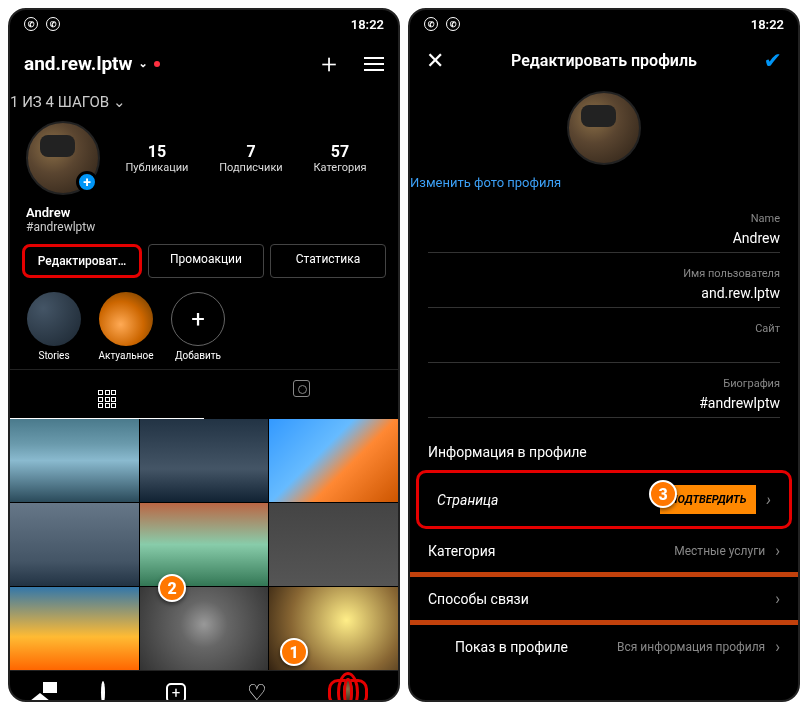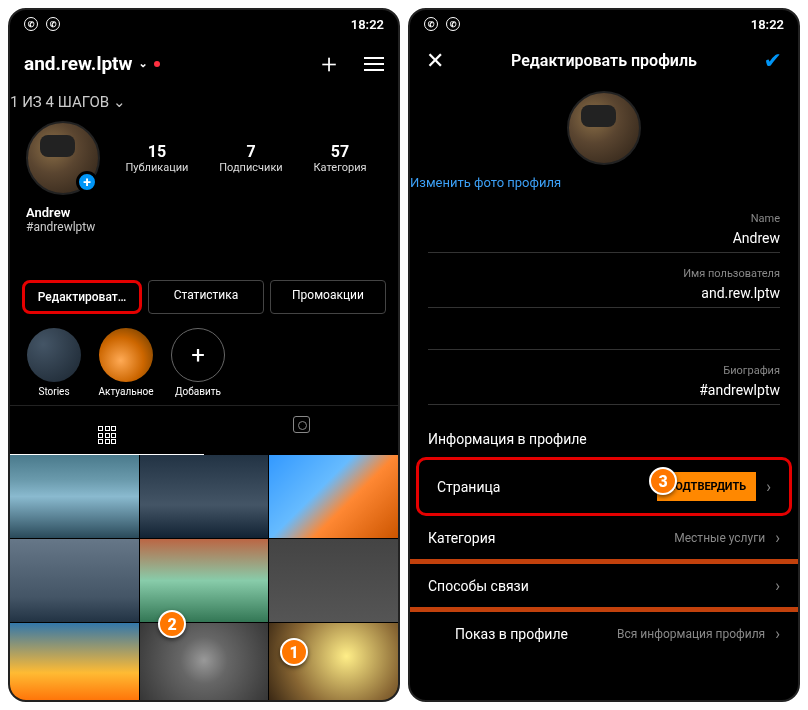--- a/index.html
+++ b/index.html
@@ -23,21 +23,21 @@
 .avatar{width:74px;height:74px;border-radius:50%;background:radial-gradient(circle at 35% 35%,#8b6f47 0%,#5a4530 40%,#2a1f15 100%);position:relative;border:2px solid #222;}
 .avatar::before{content:"";position:absolute;top:12px;left:12px;width:35px;height:22px;background:#222;border-radius:8px;}
 .add-badge{position:absolute;bottom:0;right:0;width:22px;height:22px;background:#0095f6;border:3px solid #000;border-radius:50%;display:flex;align-items:center;justify-content:center;font-size:14px;font-weight:700;}
 .stats{flex:1;display:flex;justify-content:space-around;margin-left:10px;}
 .stat{text-align:center;}
 .stat-n{font-size:16px;font-weight:700;}
 .stat-l{font-size:11px;color:#ddd;}
 .bio-block{padding:4px 16px 10px;}
 .bio-name{font-size:13px;font-weight:600;}
 .bio-tag{font-size:12px;color:#ccc;}
-.btn-row{display:flex;gap:6px;padding:0 12px;margin-top:36px;}
+.btn-row{display:flex;gap:6px;padding:0 12px;}
 .btn{flex:1;text-align:center;padding:7px 4px;font-size:12px;border:1px solid #444;border-radius:4px;white-space:nowrap;overflow:hidden;text-overflow:ellipsis;}
 .btn.edit{border:3px solid #e50000;border-radius:8px;font-weight:500;}
 .highlights{display:flex;gap:12px;padding:14px 14px 8px;position:relative;}
 .hl{text-align:center;width:60px;}
 .hl-c{width:54px;height:54px;border-radius:50%;margin:0 auto 4px;}
 .hl-c.stories{background:radial-gradient(circle at 30% 30%,#445566,#1a2530);}
 .hl-c.actual{background:radial-gradient(circle at 40% 60%,#ffaa55,#cc6600,#553300);}
 .hl-c.add{border:1.5px solid #666;display:flex;align-items:center;justify-content:center;font-size:24px;color:#fff;}
 .hl-l{font-size:10px;}
 .tabs{display:flex;border-top:1px solid #222;}
@@ -140,22 +140,22 @@
             <div class="stat-l">Категория</div>
           </div>
     </div>
   </div>
   <div class="bio-block">
     <div class="bio-name">Andrew</div>
     <div class="bio-tag">#andrewlptw</div>
   </div>
   <div class="btn-row">
     <div class="btn edit">Редактироват…</div>
+    <div class="btn">Промоакции</div>
     <div class="btn">Статистика</div>
-    <div class="btn">Промоакции</div>
   </div>
   <div class="highlights">
     <div class="hl">
           <div class="hl-c stories"></div>
           <div class="hl-l">Stories</div>
         </div>
     <div class="hl">
           <div class="hl-c actual"></div>
           <div class="hl-l">Актуальное</div>
         </div>
@@ -219,29 +219,30 @@
   <div class="change-link">Изменить фото профиля</div>
   <div class="field">
         <div class="flabel">Name</div>
         <div class="fval">Andrew</div>
       </div>
   <div class="field">
         <div class="flabel">Имя пользователя</div>
         <div class="fval">and.rew.lptw</div>
       </div>
   <div class="field">
+        <div class="flabel">Сайт</div>
         <div class="fval empty">&nbsp;</div>
       </div>
   <div class="field">
         <div class="flabel">Биография</div>
         <div class="fval">#andrewlptw</div>
       </div>
   <div class="section-h">Информация в профиле</div>
   <div class="highlight-row">
-    <div class="list-item" style="border-bottom:none;">
+    <div class="list-item" style="border-bottom:none;font-style:italic;">
       <span class="li-label">Страница</span>
       <span class="li-right">
             <span class="confirm-btn">ПОДТВЕРДИТЬ</span>
             <span class="chev-r">›</span>
           </span>
     </div>
     <div class="marker m3">3</div>
   </div>
   <div class="list-item">
     <span class="li-label">Категория</span>

